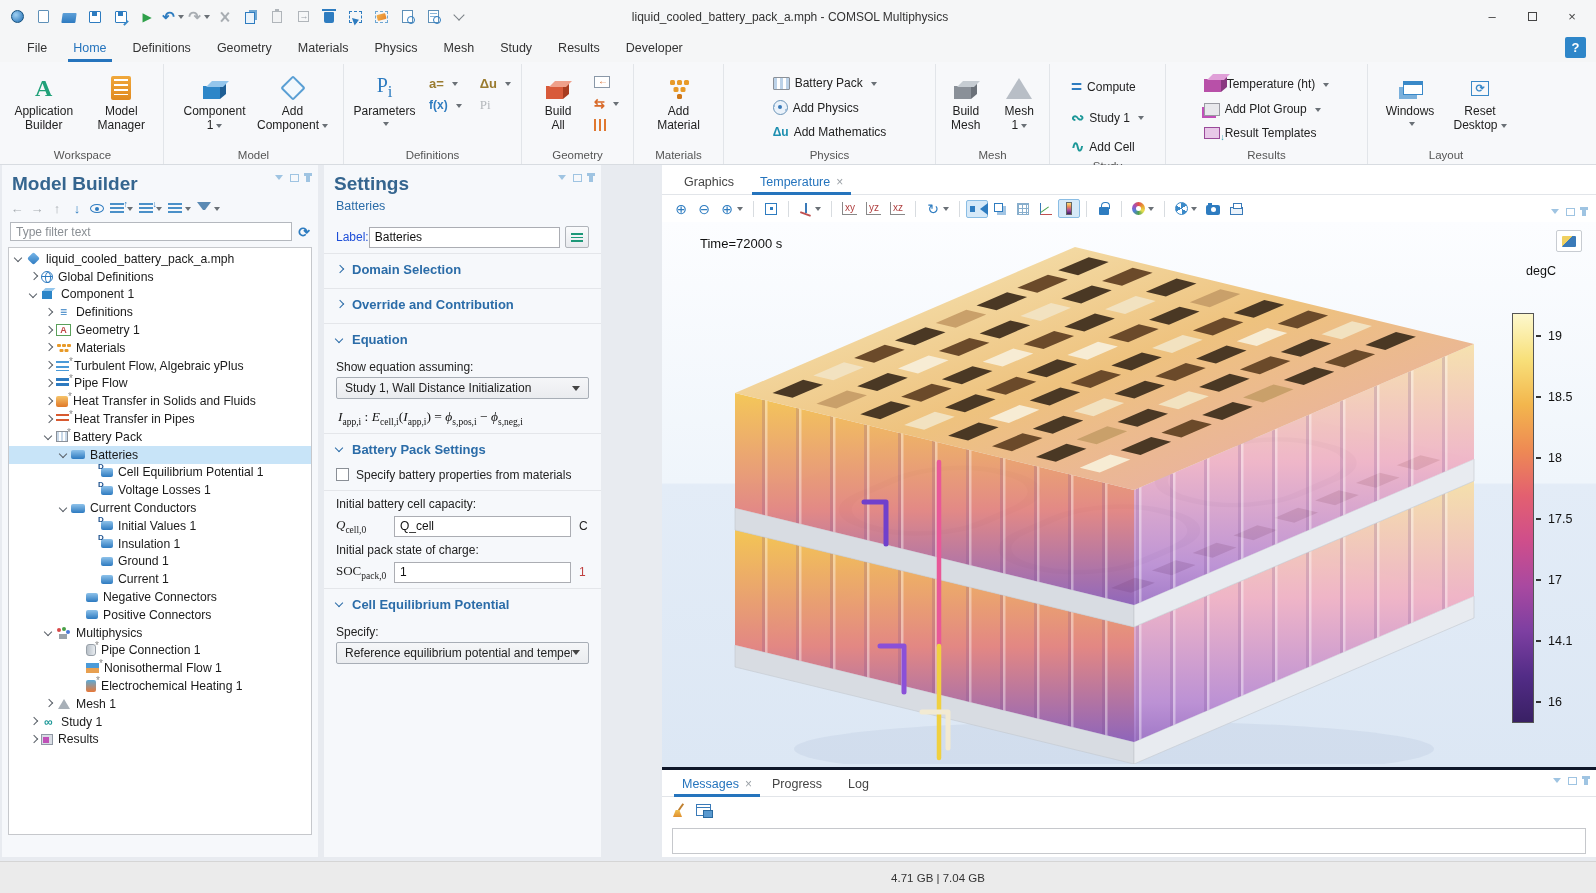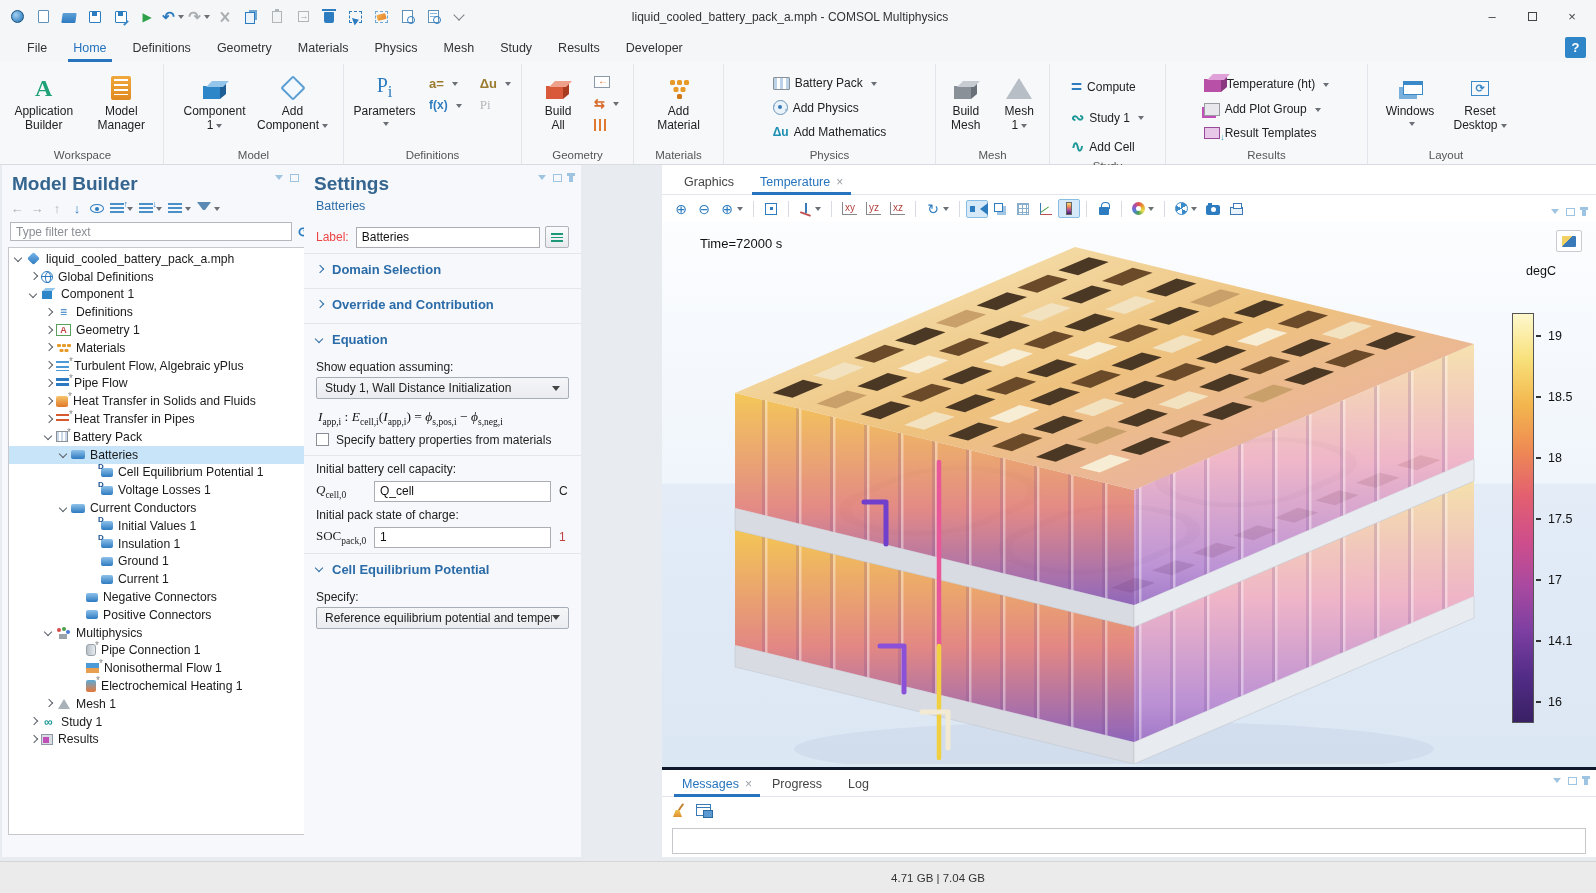--- a/index.html
+++ b/index.html
@@ -86,21 +86,21 @@
   .ric-apg{width:16px;height:13px;border:1.4px solid #9a9aa2;background:#e8e8ec;box-shadow:-3px 3px 0 -1px #c050b8}
   .ric-rt{width:16px;height:12px;border:1.4px solid #9a4a9a;background:#e8c8e8;position:relative}
   .ric-rt::after{content:"↓";position:absolute;font-size:9px;color:#2a9aa8;right:-6px;bottom:-4px}
   .ric-win{width:20px;height:14px;border:1.6px solid #3a89c8;background:#fff;box-shadow:-5px 5px 0 -1px #7ab0dc;margin-left:5px;position:relative}
   .ric-win::before{content:"";position:absolute;top:0;left:0;right:0;height:3px;background:#3a89c8}
   .ric-reset{width:18px;height:15px;border:1.6px solid #3a89c8;display:flex;align-items:center;justify-content:center;color:#3a89c8;font-weight:bold;font-size:11px}
   
   #main{position:absolute;top:165px;left:0;right:0;height:696px}
   .panel{position:absolute;top:0;background:#f6f8fb}
   #p-left{left:2px;width:316px;height:692px}
-  #p-set{left:304px;width:277px;height:692px}
+  #p-set{left:324px;width:277px;height:692px}
   #p-gfx{left:662px;width:934px;height:692px;background:#fff;display:flex;flex-direction:column}
   .ptitle{font-size:19px;font-weight:600;color:#35658f;padding:8px 10px 2px 10px}
   .pwc{position:absolute;top:10px;right:8px;display:flex;gap:7px;align-items:center}
   .pc-car{width:0;height:0;border:4px solid transparent;border-top:5px solid #9fc4e2}
   .pc-box{width:9px;height:8px;border:1.5px solid #9fc4e2;margin-top:-4px}
   .pc-pin{width:4px;height:9px;background:#9fc4e2;margin-top:-4px;position:relative}
   .pc-pin::after{content:"";position:absolute;left:-2px;top:0;width:8px;height:3px;background:#9fc4e2}
   
   #mb-toolbar{display:flex;align-items:center;gap:2px;padding:2px 6px}
   .mbtn{display:flex;align-items:center;padding:2px 2px;border-radius:2px}
@@ -151,21 +151,21 @@
   .ti-nitf{background:linear-gradient(180deg,#4a9ad8 0 45%,#e8a050 55%);width:13px;height:10px}
   .ti-ech{background:linear-gradient(180deg,#5aaad8,#e87838);border-radius:2px;width:10px;height:12px}
   .ti-mesh::before{content:"";width:0;height:0;border-left:6px solid transparent;border-right:6px solid transparent;border-bottom:10px solid #a8b0b8}
   .ti-study{color:#1d9898;font-weight:bold;font-size:12px}
   .ti-study::before{content:"∞"}
   .ti-res{background:#d8dce4;border:1px solid #9098a4;width:12px;height:11px}
   .ti-res::before{content:"";position:absolute;left:1px;bottom:1px;width:6px;height:6px;background:#c050b8}
   
   #set-sub{color:#2b6ca8;font-size:12.5px;padding:2px 12px 8px 12px}
   .frow{display:flex;align-items:center;margin:5px 12px}
-  .flabel{font-size:12px;color:#ef4444;margin-right:7px}
+  .flabel{font-size:12px;color:#1d4ed8;margin-right:0}
   .tinput{flex:1;height:21px;border:1px solid #abadb3;background:#fff;padding:0 5px;font-size:12px;color:#111}
   .lblbtn{width:24px;height:22px;margin-left:5px;border:1px solid #b0b4ba;background:linear-gradient(#fafbfc,#e8eaee);border-radius:2px;display:flex;align-items:center;justify-content:center}
   .lblbtn i{width:12px;height:9px;background:repeating-linear-gradient(180deg,#1d9878 0 1.6px,transparent 1.6px 3.6px);display:block}
   .sec{display:flex;align-items:center;gap:8px;padding:8px 12px 7px 12px;border-top:1px solid #e4e6ea;color:#2b6ca8;font-size:13px;font-weight:600;margin-top:4px}
   .chev{width:8px;height:8px;position:relative}
   .chev.r::before{content:"";position:absolute;left:1px;top:0;width:5px;height:5px;border-right:1.5px solid #2b6ca8;border-top:1.5px solid #2b6ca8;transform:rotate(45deg)}
   .chev.d::before{content:"";position:absolute;left:0;top:0;width:5px;height:5px;border-right:1.5px solid #2b6ca8;border-bottom:1.5px solid #2b6ca8;transform:rotate(45deg)}
   .scap{font-size:12px;color:#222;margin:6px 12px 3px 12px}
   .dd{display:flex;align-items:center;height:22px;margin:2px 12px;background:linear-gradient(#f5f6f8,#eaecef);border:1px solid #a8aeb6;border-radius:2px;padding:0 8px;font-size:12px;color:#222}
   .dd span{flex:1;white-space:nowrap;overflow:hidden}
@@ -873,20 +873,24 @@
         <span>Equation</span>
       </div>
 
     <div class="scap">Show equation assuming:</div>
     <div class="dd">
         <span>Study 1, Wall Distance Initialization</span>
         <i class="ddcar"></i>
       </div>
     <div class="eqline"><span class="it">I</span><sub>app,i</sub><span> :   </span><span class="it">E</span><sub>cell,i</sub><span>(</span><span class="it">I</span><sub>app,i</sub><span>) = </span><span class="it">ϕ</span><sub>s,pos,i</sub><span> − </span><span class="it">ϕ</span><sub>s,neg,i</sub></div>
 
+    <div class="sec">
+        <i class="chev d"></i>
+        <span>Battery Pack Settings</span>
+      </div>
     <div class="cbrow">
       <span class="cb"></span>
       <span>Specify battery properties from materials</span>
     </div>
     <div class="hr"></div>
     <div class="scap">Initial battery cell capacity:</div>
     <div class="frow">
       <span class="mathlbl"><span class="it">Q</span><sub>cell,0</sub></span>
       <input class="tinput" value="Q_cell" style="">
       <span class="unit">C</span>

